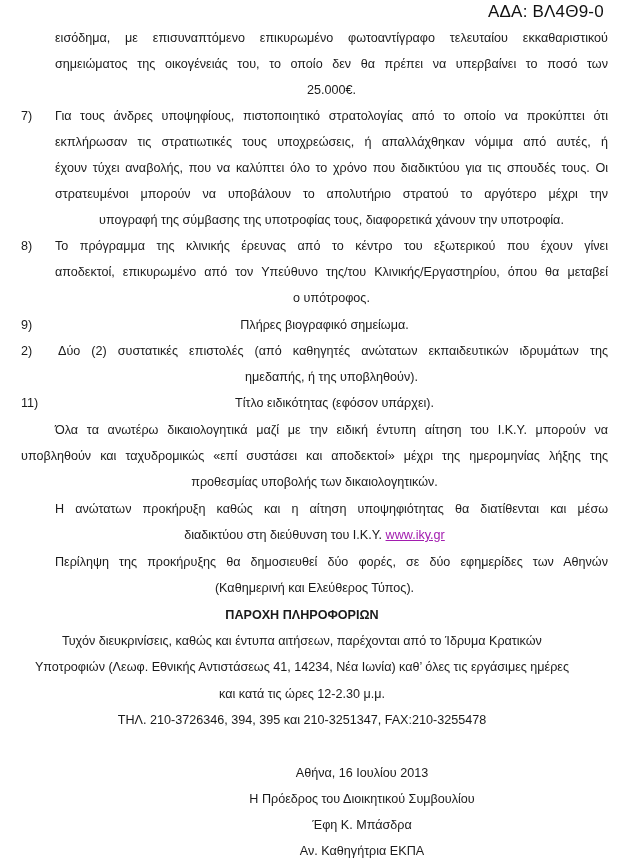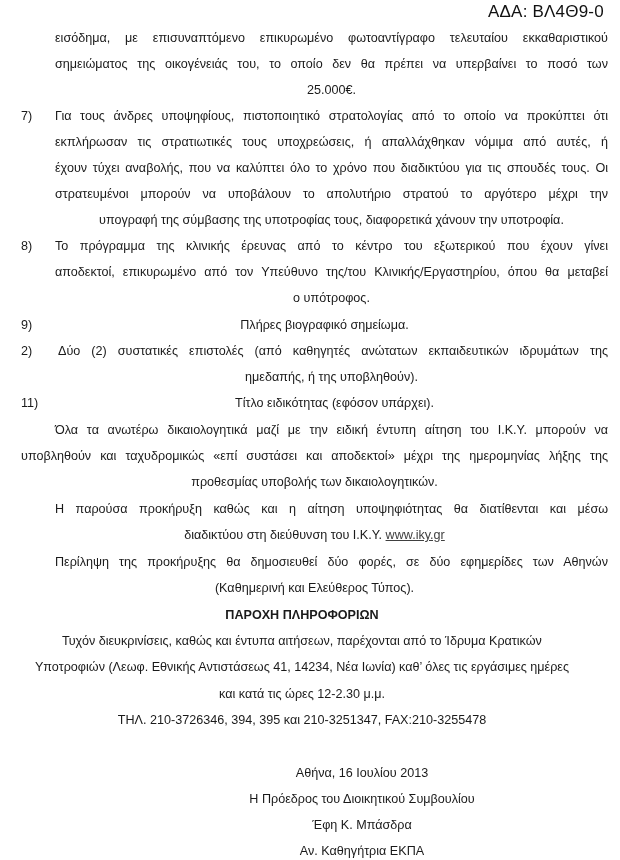--- a/index.html
+++ b/index.html
@@ -6,21 +6,21 @@
     body { width: 620px; height: 860px; overflow: hidden; position: relative;
            font-family: "Liberation Sans", sans-serif; color: #1a1a1a; }
     .ada { position: absolute; top: 2px; left: 488px; font-size: 17px; white-space: nowrap;
            font-family: "Liberation Sans", sans-serif; color: #111; letter-spacing: 0.2px; }
     .doc { position: absolute; top: 21px; left: 0; width: 620px; font-size: 12.6px; }
     .line { position: absolute; white-space: nowrap; text-align: center; }
     .just { text-align: justify; text-align-last: justify; }
     .num { position: absolute; left: 21px; }
     .center { position: absolute; left: 0; width: 604px; text-align: center; white-space: nowrap; }
     .bold { font-weight: bold; }
-    a.link { color: #404040; text-decoration: underline; }
+    a.link { color: #a21caf; text-decoration: underline; }
     .body-line { left: 55px; width: 553px; }
     .item-line { left: 55px; width: 553px; }
     .para-first { left: 55px; width: 553px; }
     .para-cont { left: 21px; width: 587px; }
   </style>
 </head>
 <body>
 
 <div class="ada">ΑΔΑ: ΒΛ4Θ9-0</div>
 
@@ -49,21 +49,21 @@
   <div class="line just item-line" style="top:323px; left:58px; width:550px">Δύο (2) συστατικές επιστολές (από καθηγητές ανώτατων εκπαιδευτικών ιδρυμάτων της</div>
   <div class="line item-line" style="top:349px">ημεδαπής, ή της υποβληθούν).</div>
 
   <div class="num" style="top:375px">11)</div>
   <div class="line item-line" style="top:375px; left:58px">Τίτλο ειδικότητας (εφόσον υπάρχει).</div>
 
   <div class="line just para-first" style="top:402px">Όλα τα ανωτέρω δικαιολογητικά μαζί με την ειδική έντυπη αίτηση του Ι.Κ.Υ. μπορούν να</div>
   <div class="line just para-cont" style="top:428px">υποβληθούν και ταχυδρομικώς «επί συστάσει και αποδεκτοί» μέχρι της ημερομηνίας λήξης της</div>
   <div class="line para-cont" style="top:454px">προθεσμίας υποβολής των δικαιολογητικών.</div>
 
-  <div class="line just para-first" style="top:481px">Η παρούσα προκήρυξη καθώς και η αίτηση υποψηφιότητας θα διατίθενται και μέσω</div>
+  <div class="line just para-first" style="top:481px">Η ανώτατων προκήρυξη καθώς και η αίτηση υποψηφιότητας θα διατίθενται και μέσω</div>
   <div class="line para-cont" style="top:507px">
     <span>διαδικτύου στη διεύθυνση του Ι.Κ.Υ. </span><a class="link" href="#">www.iky.gr</a>
   </div>
 
   <div class="line just para-first" style="top:534px">Περίληψη της προκήρυξης θα  δημοσιευθεί δύο φορές, σε δύο εφημερίδες των Αθηνών</div>
   <div class="line para-cont" style="top:560px">(Καθημερινή και Ελεύθερος Τύπος).</div>
 
   <div class="center bold" style="top:587px">ΠΑΡΟΧΗ ΠΛΗΡΟΦΟΡΙΩΝ</div>
   <div class="center" style="top:613px">Τυχόν διευκρινίσεις, καθώς και έντυπα αιτήσεων, παρέχονται από το Ίδρυμα Κρατικών</div>
   <div class="center" style="top:639px">Υποτροφιών (Λεωφ. Εθνικής Αντιστάσεως 41, 14234, Νέα Ιωνία) καθ’ όλες τις εργάσιμες ημέρες</div>

